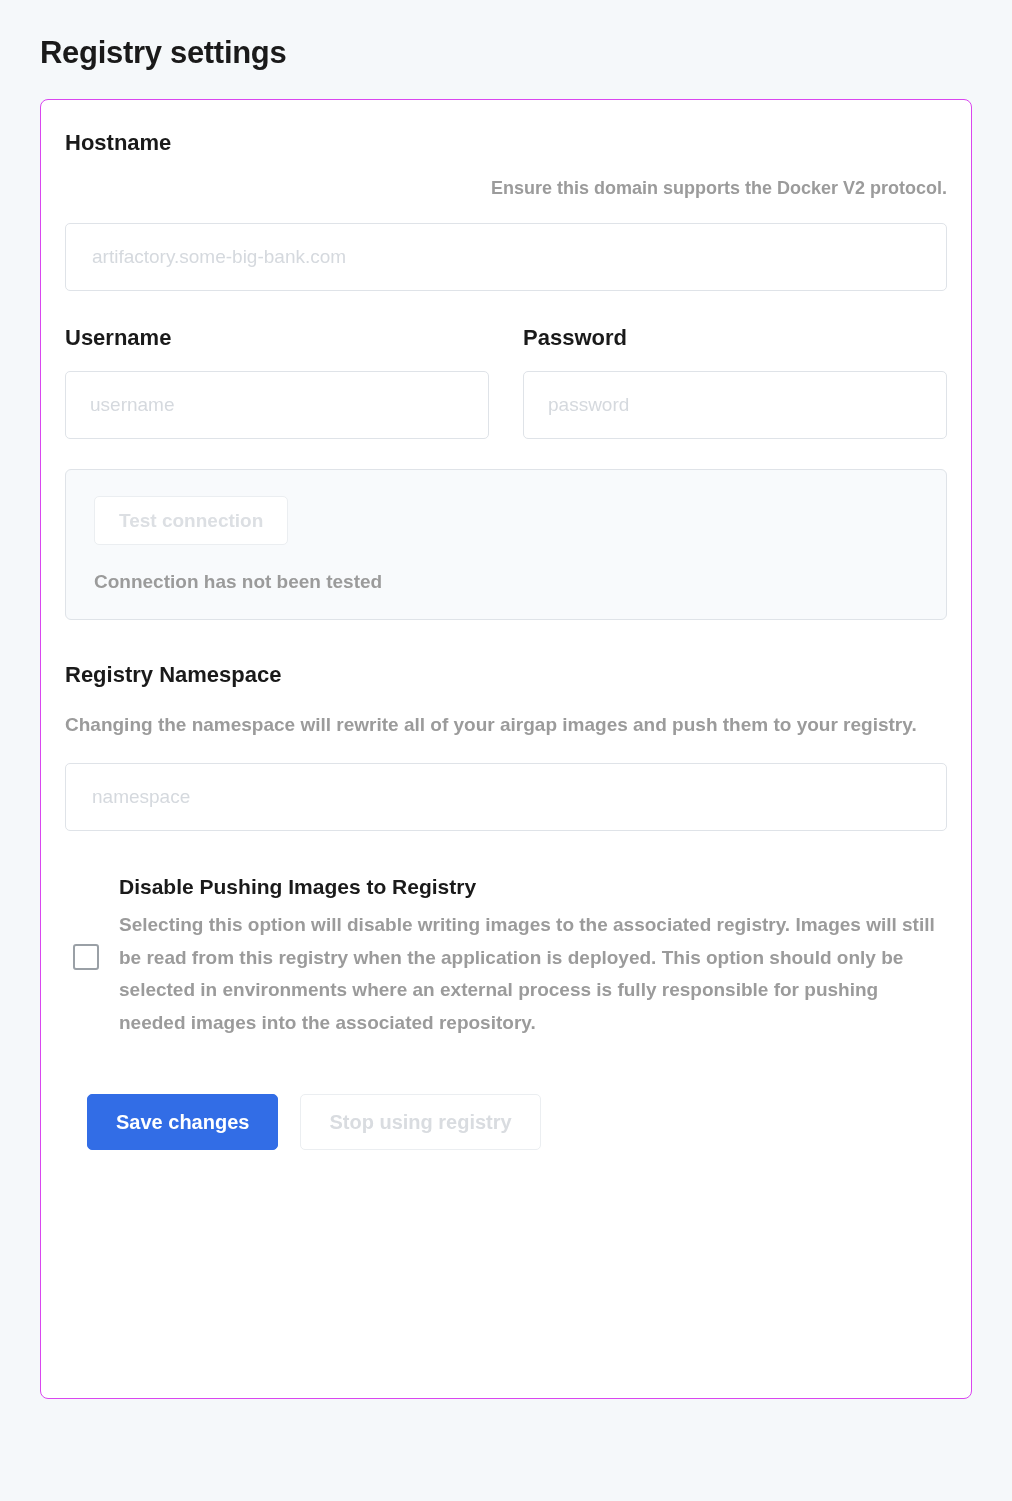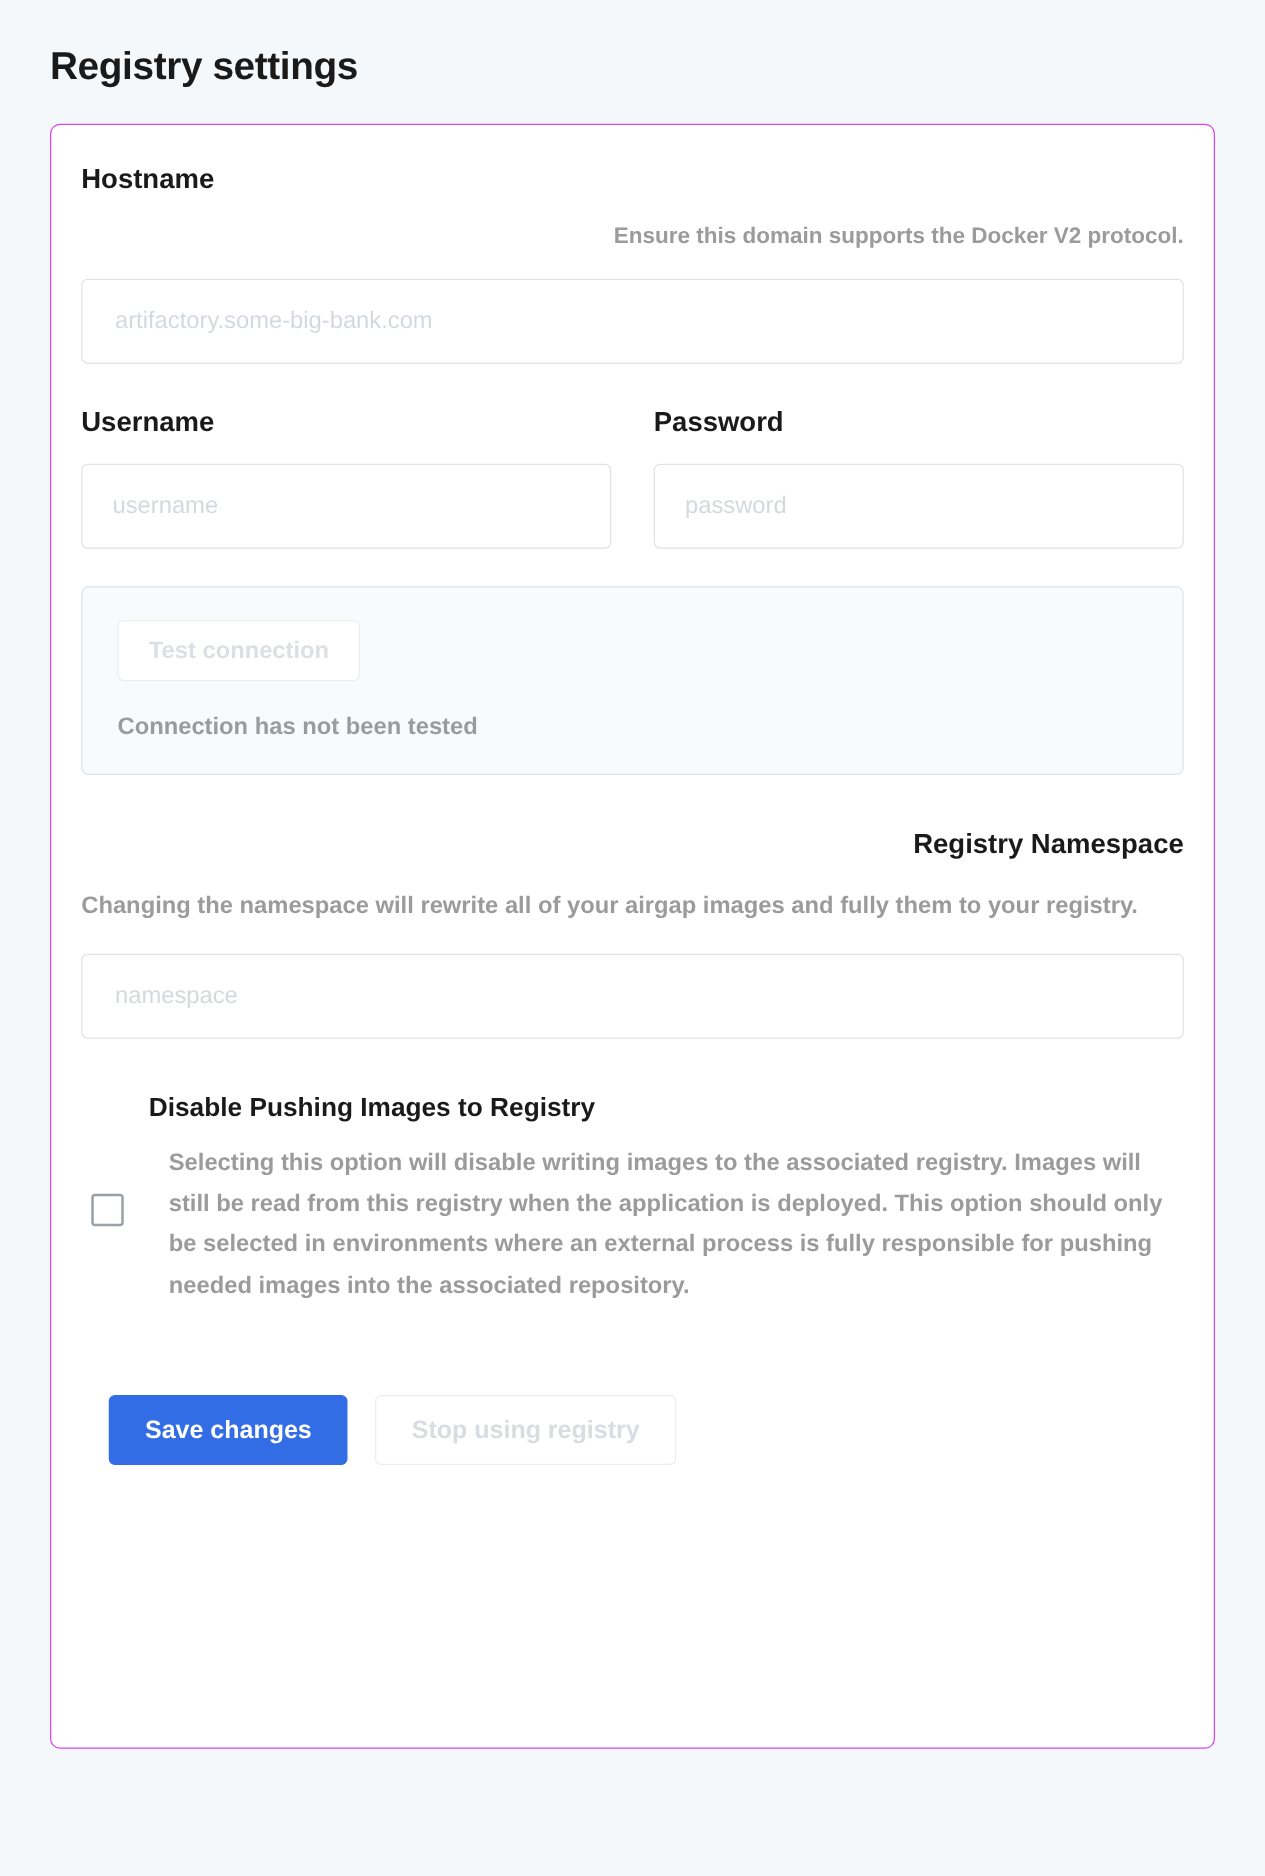--- a/index.html
+++ b/index.html
@@ -102,21 +102,20 @@
   }
   .test-status {
     font-size: 19px;
     color: #9b9b9b;
     font-weight: bold;
     margin-top: 26px;
   }
   .ns-title {
     margin-top: 42px;
     margin-bottom: 22px;
-    text-align: right;
   }
   .ns-desc {
     font-size: 19px;
     color: #9b9b9b;
     font-weight: bold;
     line-height: 1.6;
     margin: 0 0 22px 0;
   }
   .checkbox-row {
     display: flex;
@@ -149,21 +148,21 @@
     font-size: 21px;
     font-weight: bold;
     color: #1a1a1a;
     margin: 0 0 10px 0;
   }
   .checkbox-desc {
     font-size: 19px;
     color: #9b9b9b;
     font-weight: bold;
     line-height: 1.72;
-    margin: 16px;
+    margin: 0;
   }
   .actions {
     display: flex;
     gap: 22px;
     margin-top: 54px;
     align-items: center;
     margin-left: 22px;
   }
   .btn-primary {
     background: #326de6;
@@ -205,21 +204,21 @@
         <input class="text-input" type="password" placeholder="password" style="">
       </div>
     </div>
 
     <div class="test-box">
       <button class="btn btn-outline-disabled">Test connection</button>
       <div class="test-status">Connection has not been tested</div>
     </div>
 
     <h2 class="section-title ns-title">Registry Namespace</h2>
-    <p class="ns-desc">Changing the namespace will rewrite all of your airgap images and fully them to your registry.</p>
+    <p class="ns-desc">Changing the namespace will rewrite all of your airgap images and push them to your registry.</p>
     <input class="text-input" type="text" placeholder="namespace" style="">
 
     <div class="checkbox-row">
       <div class="checkbox-wrap">
         <span class="checkbox"></span>
       </div>
       <div class="checkbox-body">
         <div class="checkbox-title">Disable Pushing Images to Registry</div>
         <p class="checkbox-desc">Selecting this option will disable writing images to the associated registry. Images will still be read from this registry when the application is deployed. This option should only be selected in environments where an external process is fully responsible for pushing needed images into the associated repository.</p>
       </div>

